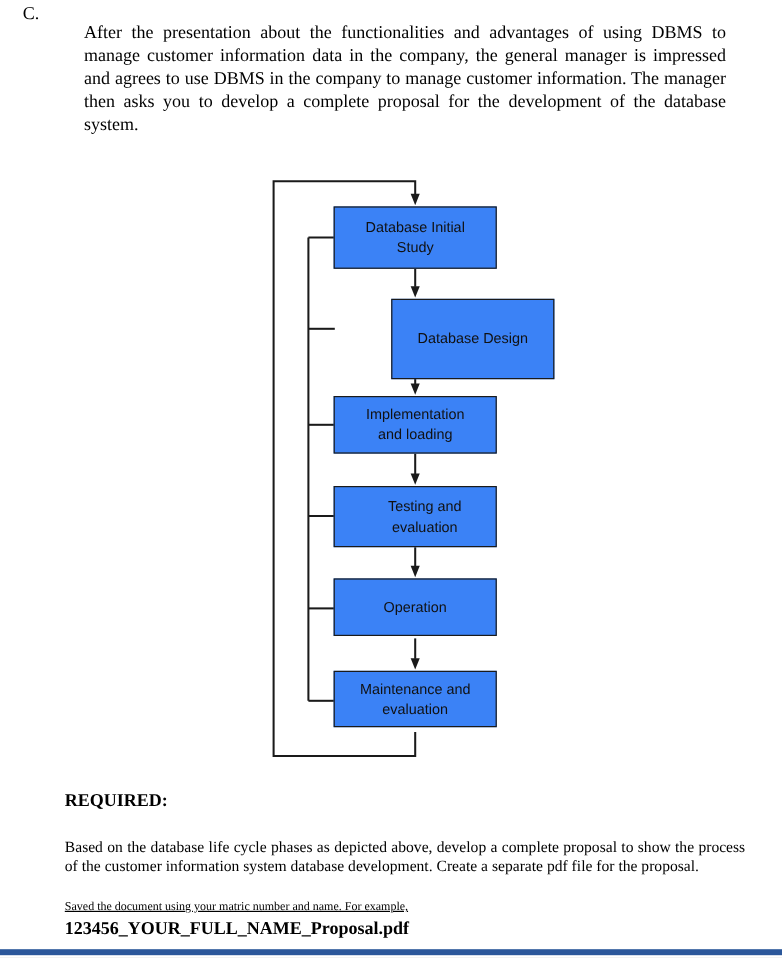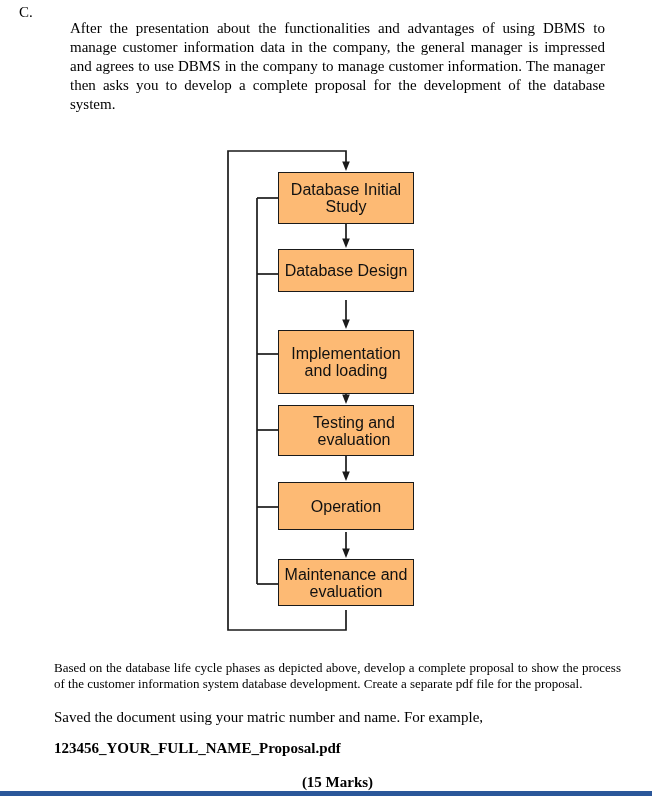--- a/index.html
+++ b/index.html
@@ -14,36 +14,36 @@
     overflow: hidden;
   }
   .question { display: flex; padding: 3px 31px 0 19px; }
   .q-label { flex: none; width: 35px; font-size: 15px; line-height: 19px; }
   .q-text  { flex: 1; margin: 16px; font-size: 15px; line-height: 19px; text-align: justify; }
 
   .flowchart { position: relative; width: 652px; height: 492px; margin-top: 18px; }
   .connectors { position: absolute; left: 0; top: 0; width: 652px; height: 492px; }
   .fbox {
     position: absolute; left: 278px; width: 136px;
-    border: 1.6px solid #1a1a1a; background: #fdba74;
+    border: 1.6px solid #1a1a1a; background: #3b82f6;
     display: flex; align-items: center; justify-content: center;
     text-align: center; white-space: pre-line;
     font-family: "Liberation Sans", sans-serif;
-    font-size: 16px; line-height: 17px; color: #111;
+    font-size: 12px; line-height: 17px; color: #111;
   }
   .b1 { top: 24px;  height: 52px; }
-  .b2 { top: 101px; height: 43px; }
-  .b3 { top: 182px; height: 64px; }
+  .b2 { top: 101px; height: 67px; margin-left: 48px; }
+  .b3 { top: 182px; height: 48px; }
   .b4 { top: 257px; height: 51px; padding-left: 16px; }
   .b5 { top: 334px; height: 48px; }
   .b6 { top: 411px; height: 47px; }
 
   .required-heading { margin: 19px 31px 0 54px; font-size: 15px; line-height: 19px; font-weight: bold; }
   .instruction { margin: 20px 31px 0 54px; font-size: 13px; line-height: 16px; text-align: justify; }
-  .save-note { margin: 16px 31px 12px 54px; font-size: 15px; line-height: 19px; }
+  .save-note { margin: 16px 31px 0 54px; font-size: 10px; line-height: 19px; text-decoration: underline; }
   .filename  { margin: 0 31px 0 54px; font-size: 15px; line-height: 19px; font-weight: bold; }
   .marks { margin: 15px 31px 0 54px; font-size: 15px; line-height: 19px; font-weight: bold; text-align: center; }
   .footer-bar { position: absolute; left: 0; right: 0; bottom: 2px; height: 5px; background: #2b579a; }
 </style>
 </head>
 <body>
 
 <div class="page">
 
   <div class="question">
@@ -86,20 +86,21 @@
     <div class="fbox b2">Database Design</div>
     <div class="fbox b3">Implementation
 and loading</div>
     <div class="fbox b4">Testing and
 evaluation</div>
     <div class="fbox b5">Operation</div>
     <div class="fbox b6">Maintenance and
 evaluation</div>
   </div>
 
+  <div class="required-heading">REQUIRED:</div>
 
   <p class="instruction">Based on the database life cycle phases as depicted above, develop a complete proposal to show the process of the customer information system database development. Create a separate pdf file for the proposal.</p>
 
   <p class="save-note">Saved the document using your matric number and name. For example,</p>
   <p class="filename">123456_YOUR_FULL_NAME_Proposal.pdf</p>
 
   <div class="marks">(15 Marks)</div>
 
   <div class="footer-bar"></div>
 </div>

